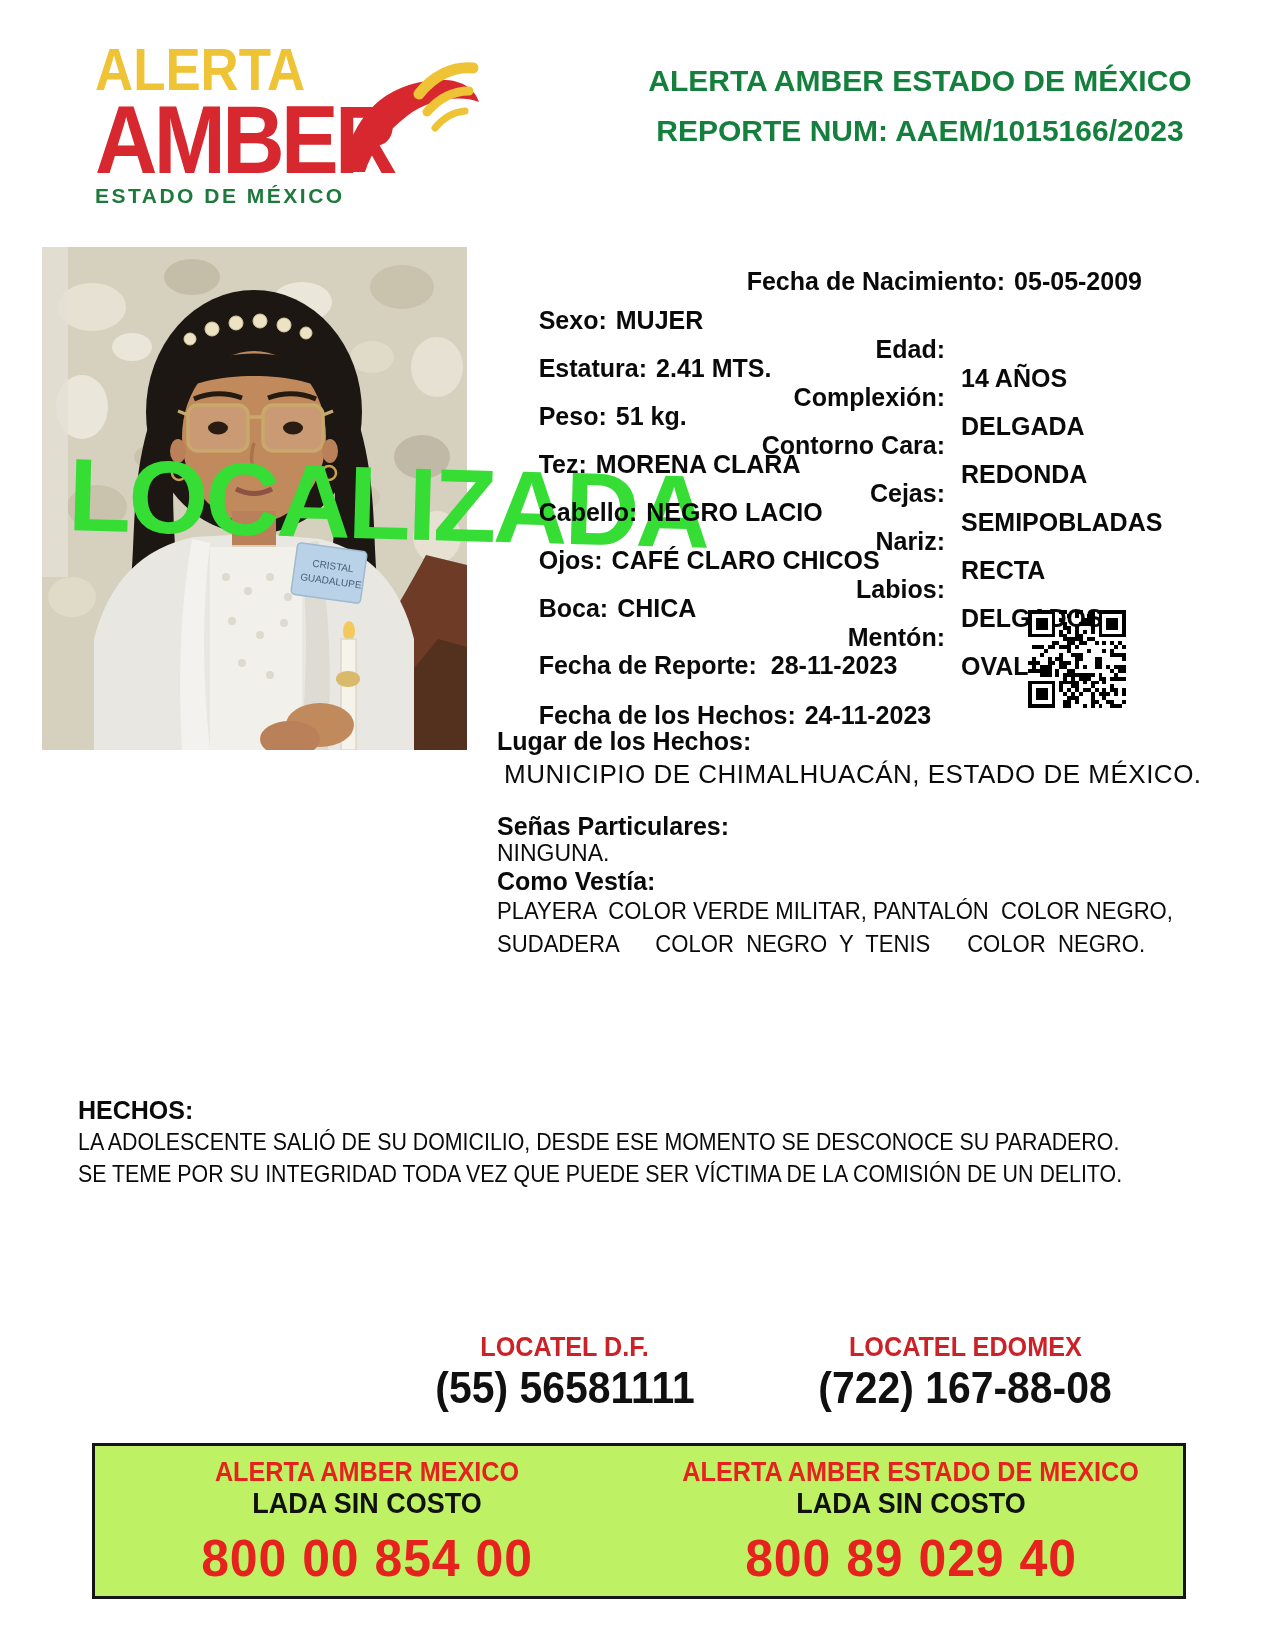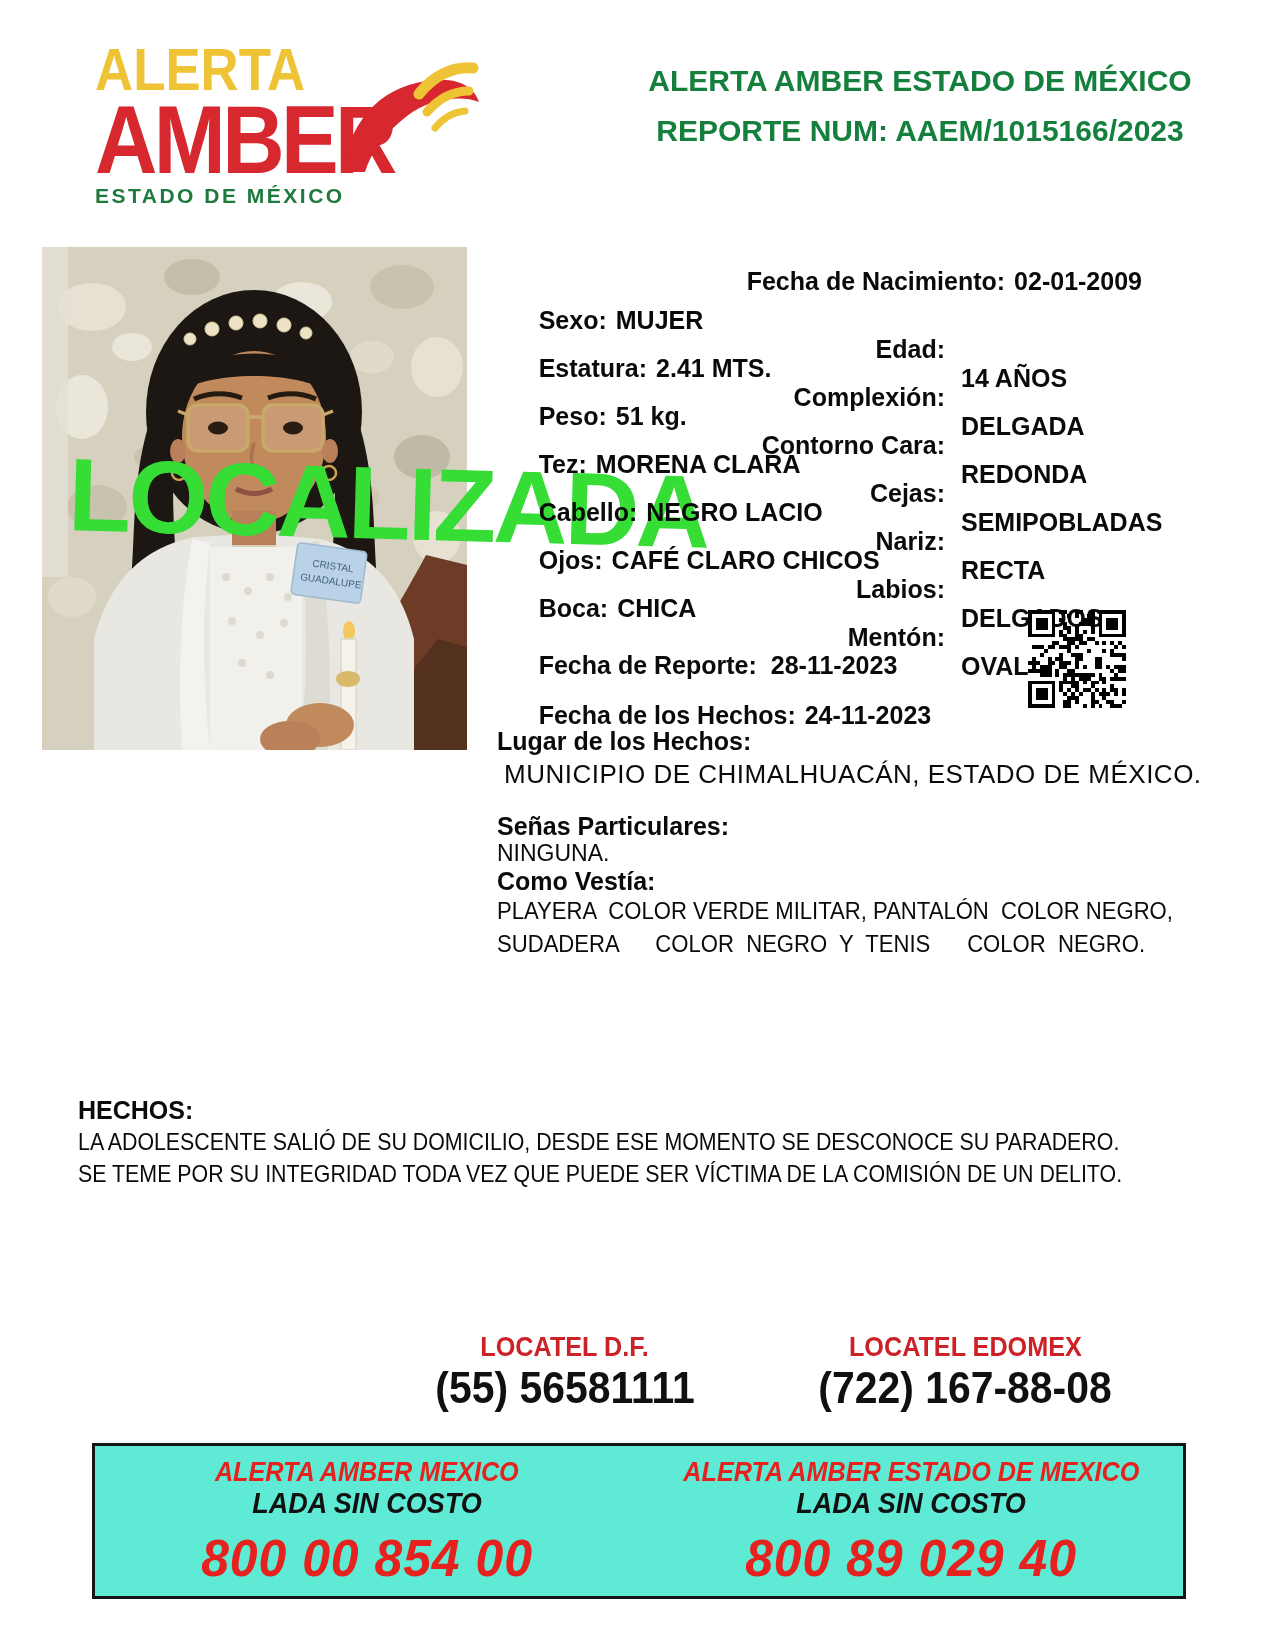--- a/index.html
+++ b/index.html
@@ -47,21 +47,21 @@
   .contact{position:absolute;top:1331px;text-align:center;z-index:2;}
   .contact-label{color:var(--label_red);font-weight:bold;font-size:28px;display:inline-block;
     transform:scaleX(.9);white-space:nowrap;}
   .contact-number{color:#101010;font-weight:bold;font-size:44px;margin-top:0px;display:block;
     transform:scaleX(.93);white-space:nowrap;}
   .c1{left:40px;width:330px;}
   .c2{left:385px;width:360px;}
   .c3{left:765px;width:400px;}
   
   .footer-box{position:absolute;left:92px;top:1443px;width:1088px;height:150px;
-    border:3px solid #151515;display:flex;z-index:2;background:#5eead4;font-style:italic;}
+    border:3px solid #151515;display:flex;z-index:2;background:#bef264;}
   .fcol{flex:1;text-align:center;padding-top:10px;}
   .ftitle{color:var(--alert_red);font-weight:bold;font-size:28px;display:inline-block;
     transform:scaleX(.9);white-space:nowrap;}
   .fsub{color:#111;font-weight:bold;font-size:29px;line-height:30px;display:block;
     transform:scaleX(.93);white-space:nowrap;}
   .fnumber{color:var(--alert_red);font-weight:bold;font-size:52px;margin-top:10px;display:block;
     transform:scaleX(.96);white-space:nowrap;letter-spacing:1px;}
 </style>
 </head>
 <body>
@@ -179,21 +179,21 @@
       <ellipse cx="248" cy="492" rx="30" ry="18" fill="#b9805a"></ellipse>
     </svg>
   </div>
 
   <div class="watermark">LOCALIZADA</div>
 
 
   <div class="details">
 
     <div class="drow" style="top:6px;left:208px;width:440px;">
-      <span>Fecha de Nacimiento:</span><span class="lv">02-01-2009</span>
+      <span>Fecha de Nacimiento:</span><span class="lv">05-05-2009</span>
     </div>
 
     <div class="drow" style="top:45px;">
       <span>Sexo:</span><span class="lv">MUJER</span>
       <span class="rl">Edad:</span>
       <span class="rv">14 AÑOS</span>
     </div>
 
     <div class="drow" style="top:93px;">
       <span>Estatura:</span><span class="lv">2.41 MTS.</span>

